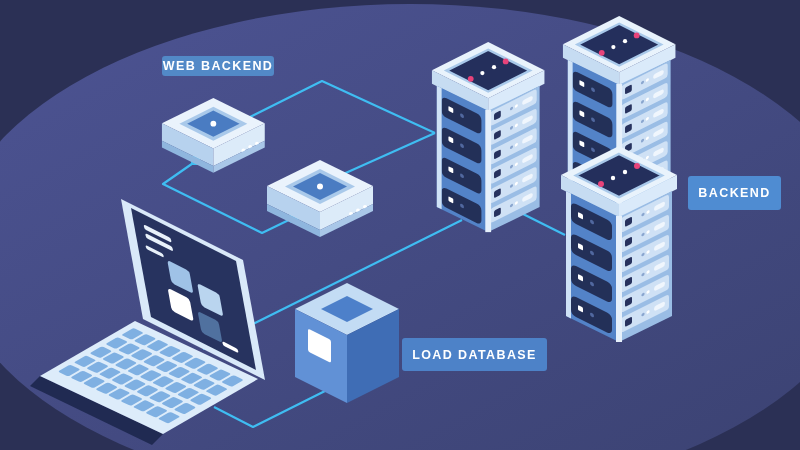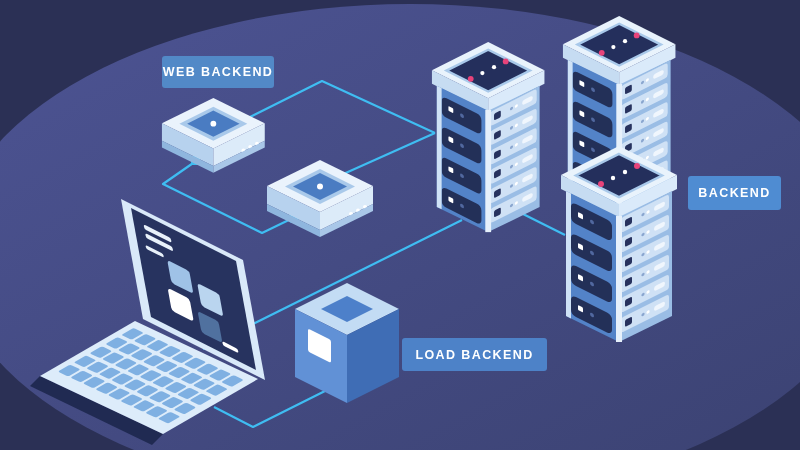--- a/index.html
+++ b/index.html
@@ -6,21 +6,21 @@
   #stage{
     position:relative;width:800px;height:450px;overflow:hidden;
     background:#2b3055;font-family:"Liberation Sans",sans-serif;
   }
   #scene-svg{position:absolute;left:0;top:0;}
   .label{
     position:absolute;display:flex;align-items:center;justify-content:center;
     color:#ffffff;font-weight:700;font-size:12.5px;letter-spacing:1.4px;
     border-radius:3px;white-space:nowrap;
   }
-  #lbl-wb{left:162px;top:56px;width:112px;height:32px;background:#5289c7;}
+  #lbl-wb{left:162px;top:56px;width:112px;height:20px;background:#5289c7;}
   #lbl-lb{left:402px;top:338px;width:145px;height:33px;background:#4d82c8;}
   #lbl-db{left:688px;top:176px;width:93px;height:34px;background:#4f8cd2;}
 </style>
 </head>
 <body>
 
 <div id="stage">
 
 <svg id="scene-svg" width="800" height="450" viewBox="0 0 800 450">
 
@@ -196,16 +196,16 @@
           <rect x="58.8" y="78" width="11" height="13.5" rx="2" fill="#7fb0e2"></rect>
           <rect x="72" y="78" width="11" height="13.5" rx="2" fill="#7fb0e2"></rect>
           <rect x="85.19999999999999" y="78" width="11" height="13.5" rx="2" fill="#7fb0e2"></rect>
           <rect x="98.39999999999999" y="78" width="11" height="13.5" rx="2" fill="#7fb0e2"></rect>
           <rect x="111.6" y="78" width="11" height="13.5" rx="2" fill="#7fb0e2"></rect>
         </g>
   </g>
 </svg>
 
 <div class="label" id="lbl-wb">WEB BACKEND</div>
-<div class="label" id="lbl-lb">LOAD BACKEND</div>
+<div class="label" id="lbl-lb">LOAD DATABASE</div>
 <div class="label" id="lbl-db">BACKEND</div>
 
 </div>
 
 </body></html>

